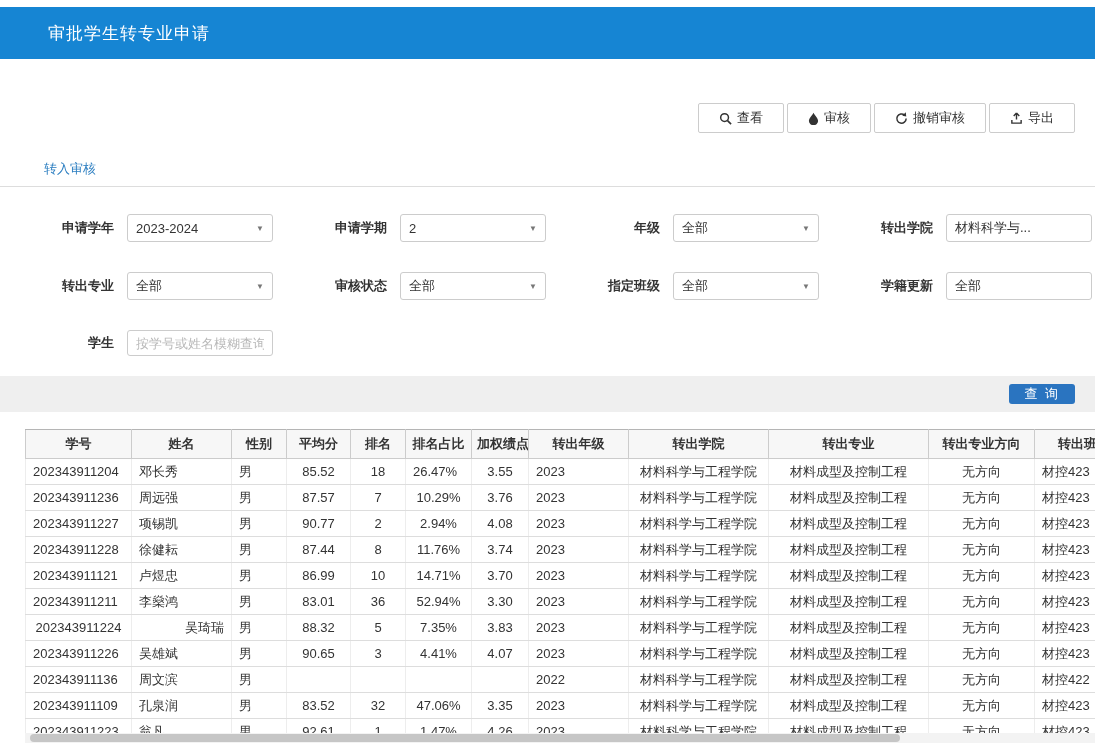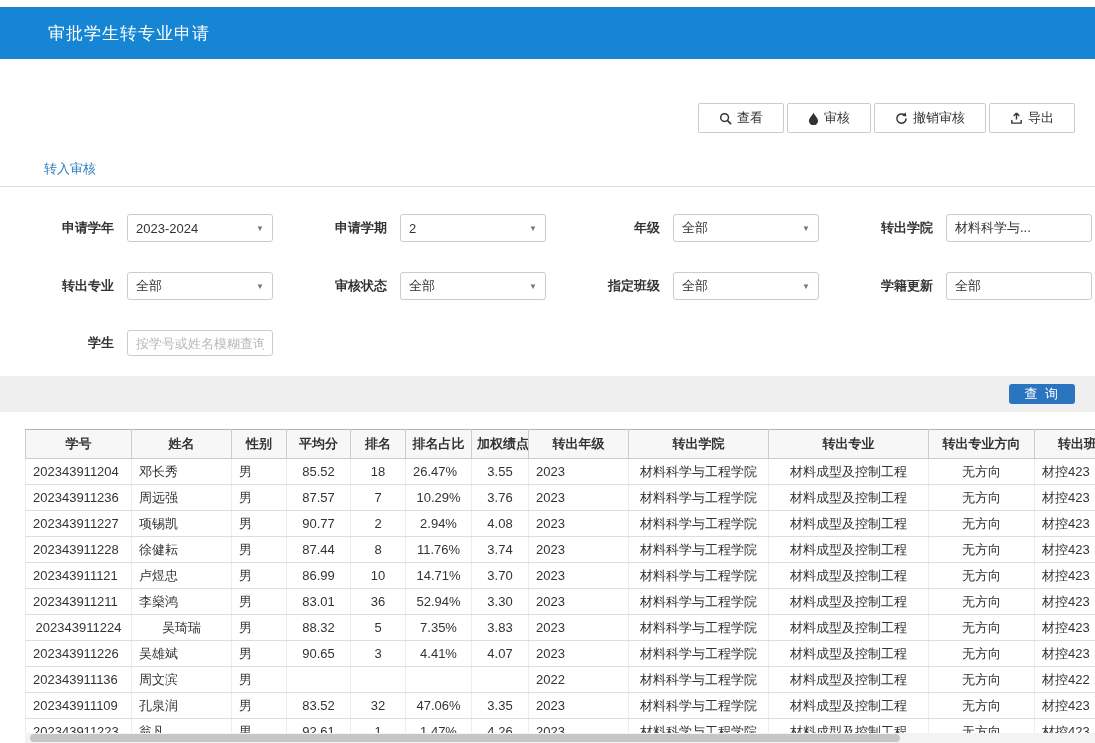--- a/index.html
+++ b/index.html
@@ -411,21 +411,21 @@
           <td style="text-align: center;">52.94%</td>
           <td style="text-align: center;">3.30</td>
           <td style="text-align: left;">2023</td>
           <td style="text-align: center;">材料科学与工程学院</td>
           <td style="text-align: center;">材料成型及控制工程</td>
           <td style="text-align: center;">无方向</td>
           <td style="text-align: left;">材控423</td>
         </tr>
         <tr>
           <td style="text-align: center;">202343911224</td>
-          <td style="text-align: center;">吴琦瑞</td>
+          <td style="text-align: right;">吴琦瑞</td>
           <td style="text-align: left;">男</td>
           <td style="text-align: center;">88.32</td>
           <td style="text-align: center;">5</td>
           <td style="text-align: center;">7.35%</td>
           <td style="text-align: center;">3.83</td>
           <td style="text-align: left;">2023</td>
           <td style="text-align: center;">材料科学与工程学院</td>
           <td style="text-align: center;">材料成型及控制工程</td>
           <td style="text-align: center;">无方向</td>
           <td style="text-align: left;">材控423</td>

